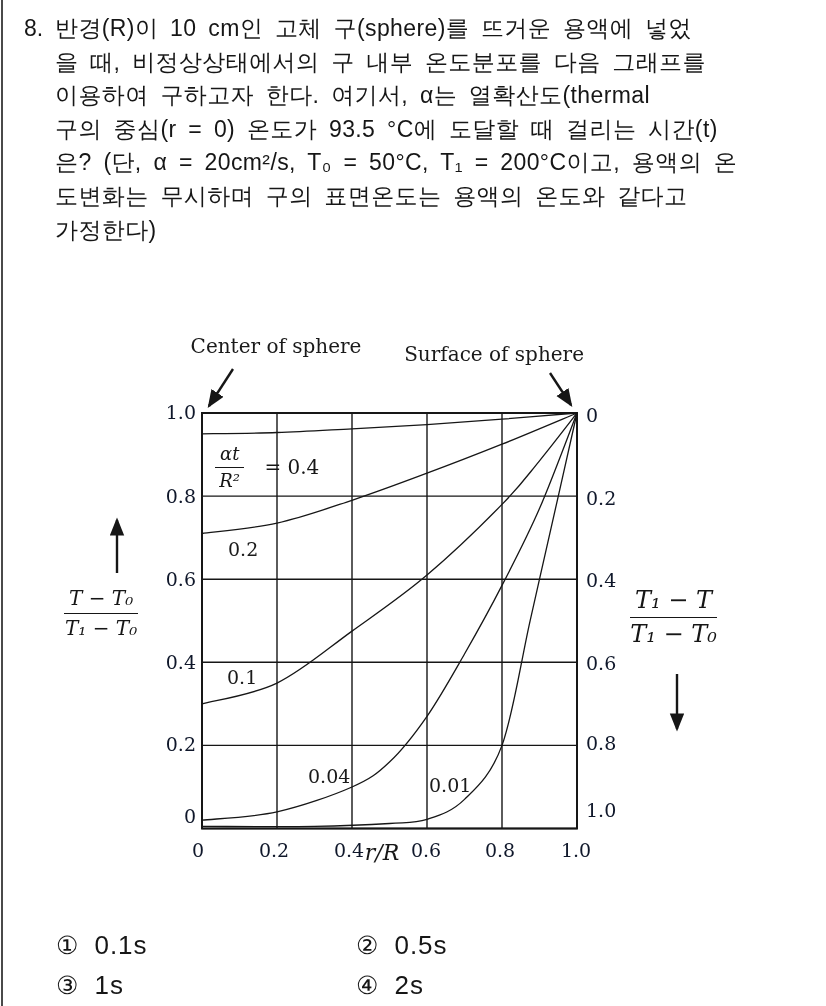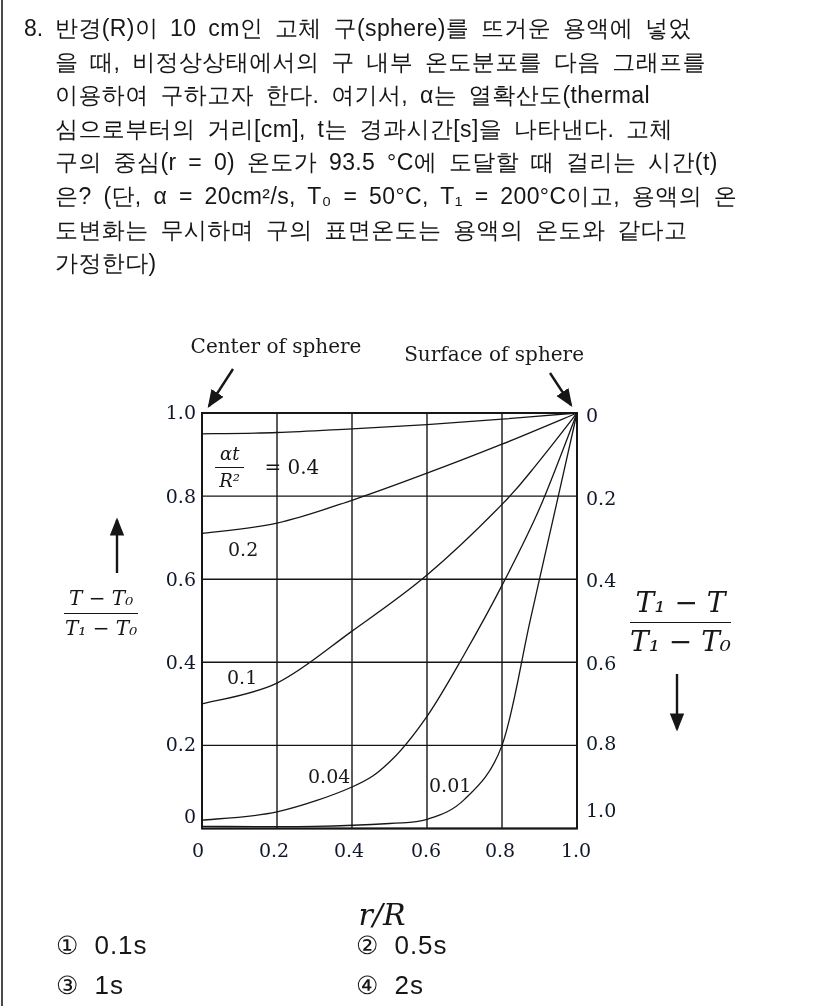--- a/index.html
+++ b/index.html
@@ -19,27 +19,27 @@
   #anno-center{left:183px;top:334px;width:186px;text-align:center;}
   #anno-surface{left:398px;top:342px;width:186px;text-align:right;}
 
   .tick{position:absolute;font-size:19px;color:#0f172a;}
   .lyt{left:148px;width:48px;text-align:right;}
   .ryt{left:586px;width:48px;text-align:left;}
   .xt{top:839px;width:44px;text-align:center;}
   #lyt0{top:401px}#lyt1{top:485px}#lyt2{top:568px}#lyt3{top:651px}#lyt4{top:733px}#lyt5{top:805px}
   #ryt0{top:404px}#ryt1{top:487px}#ryt2{top:569px}#ryt3{top:652px}#ryt4{top:732px}#ryt5{top:799px}
   #xt0{left:176px}#xt1{left:252px}#xt2{left:327px}#xt3{left:404px}#xt4{left:478px}#xt5{left:554px}
-  #xaxis-title{position:absolute;left:352px;top:897px;width:60px;text-align:center;font-size:30px;}
+  #xaxis-title{position:absolute;left:352px;top:840px;width:60px;text-align:center;font-size:22px;}
 
   .frac{display:inline-block;text-align:center;vertical-align:middle;}
   .frac .num{border-bottom:1.6px solid #161616;padding:0 5px 3px 5px;}
   .frac .den{padding-top:2px;}
   #lfrac{position:absolute;left:64px;top:586px;font-size:20px;}
-  #rfrac{position:absolute;left:630px;top:586px;font-size:28px;}
+  #rfrac{position:absolute;left:630px;top:586px;font-size:24px;}
 
   #param-label{position:absolute;left:215px;top:443px;display:flex;align-items:center;font-size:19px;}
   #param-label .frac{font-size:18px;font-style:italic;}
   #param-label .eq{margin-left:20px;font-size:20px;}
 
   .curve-label{position:absolute;font-size:19px;color:#1a1a1a;}
   #cl-02{left:228px;top:538px;}
   #cl-01{left:227px;top:666px;}
   #cl-004{left:308px;top:765px;}
   #cl-001{left:429px;top:774px;}
@@ -59,21 +59,20 @@
 <body>
 
 <div id="page">
   <div id="left-rule"></div>
 
   <div id="qnum">8.</div>
   <div id="qlines">
     <div class="qline">반경(R)이 10 cm인 고체 구(sphere)를 뜨거운 용액에 넣었</div>
     <div class="qline">을 때, 비정상상태에서의 구 내부 온도분포를 다음 그래프를</div>
     <div class="qline">이용하여 구하고자 한다. 여기서, α는 열확산도(thermal</div>
-    <div class="qline">심으로부터의 거리[cm], t는 경과시간[s]을 나타낸다. 고체</div>
     <div class="qline">구의 중심(r = 0) 온도가 93.5 °C에 도달할 때 걸리는 시간(t)</div>
     <div class="qline">은? (단, α = 20cm²/s, T₀ = 50°C, T₁ = 200°C이고, 용액의 온</div>
     <div class="qline">도변화는 무시하며 구의 표면온도는 용액의 온도와 같다고</div>
     <div class="qline">가정한다)</div>
   </div>
 
   <svg id="chart-svg" viewBox="0 330 826 590" xmlns="http://www.w3.org/2000/svg">
     <defs>
       <marker id="ah" markerWidth="9" markerHeight="8" refX="6.5" refY="3" orient="auto">
         <path d="M0,0 L7.5,3 L0,6 z" fill="#161616"></path>

